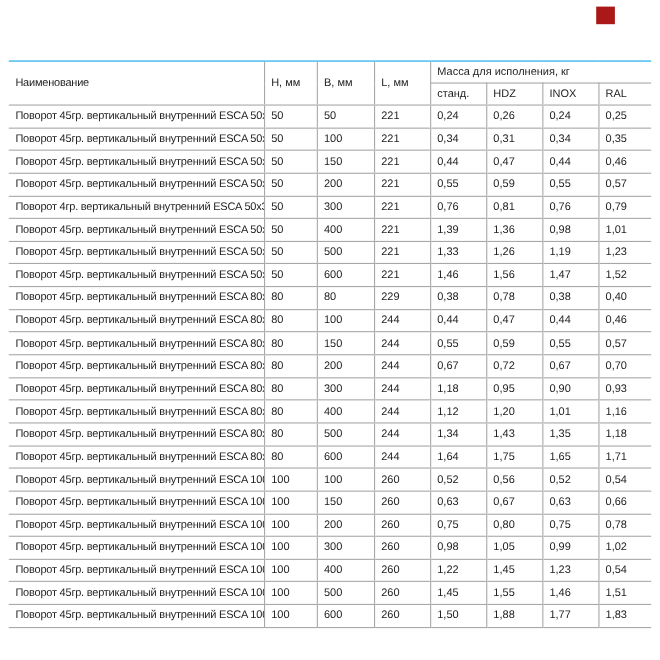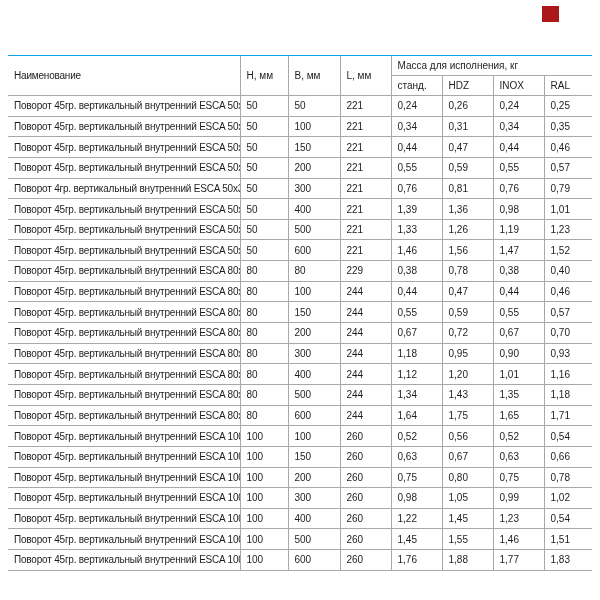--- a/index.html
+++ b/index.html
@@ -303,21 +303,21 @@
           <td class="bl">1,45</td>
           <td class="bl">1,55</td>
           <td class="bl">1,46</td>
           <td class="bl">1,51</td>
         </tr>
         <tr>
           <td class="name-cell">Поворот 45гр. вертикальный внутренний ESCA 100x600</td>
           <td class="bl">100</td>
           <td class="bl">600</td>
           <td class="bl">260</td>
-          <td class="bl">1,76</td>
+          <td class="bl">1,50</td>
           <td class="bl">1,88</td>
           <td class="bl">1,77</td>
           <td class="bl">1,83</td>
         </tr>
       </tbody>
   </table>
 
 </div>
 
 </body></html>

